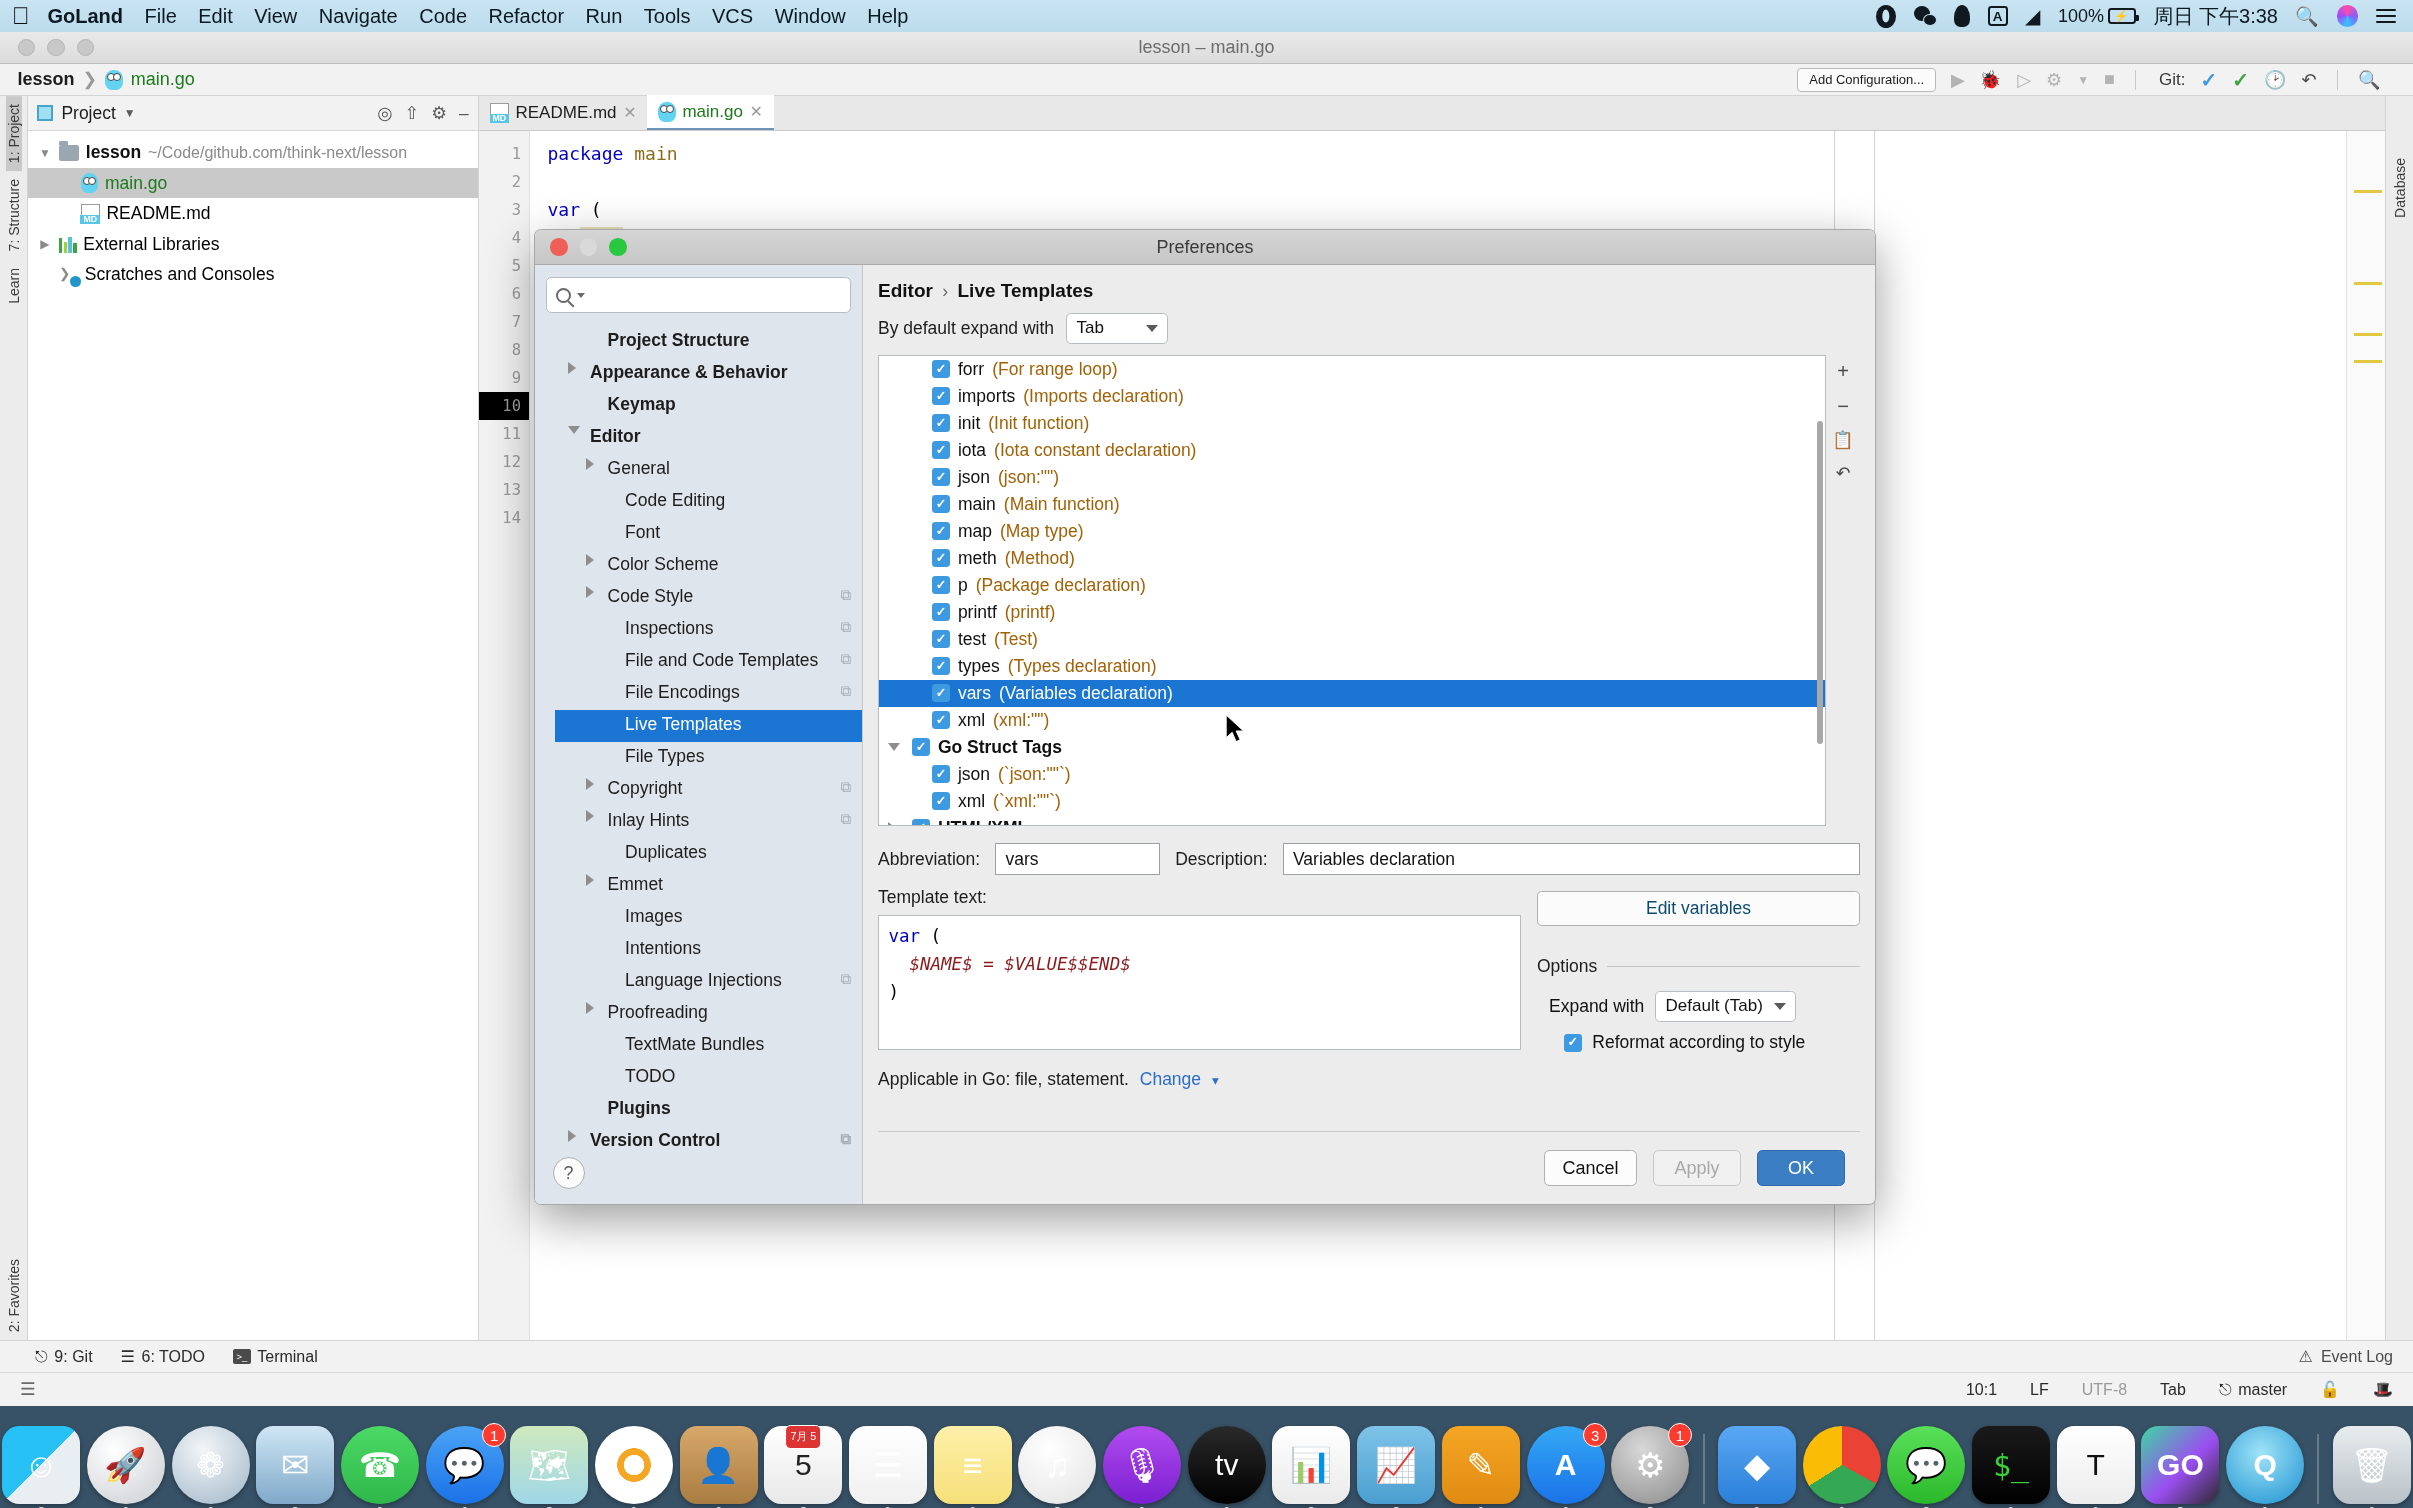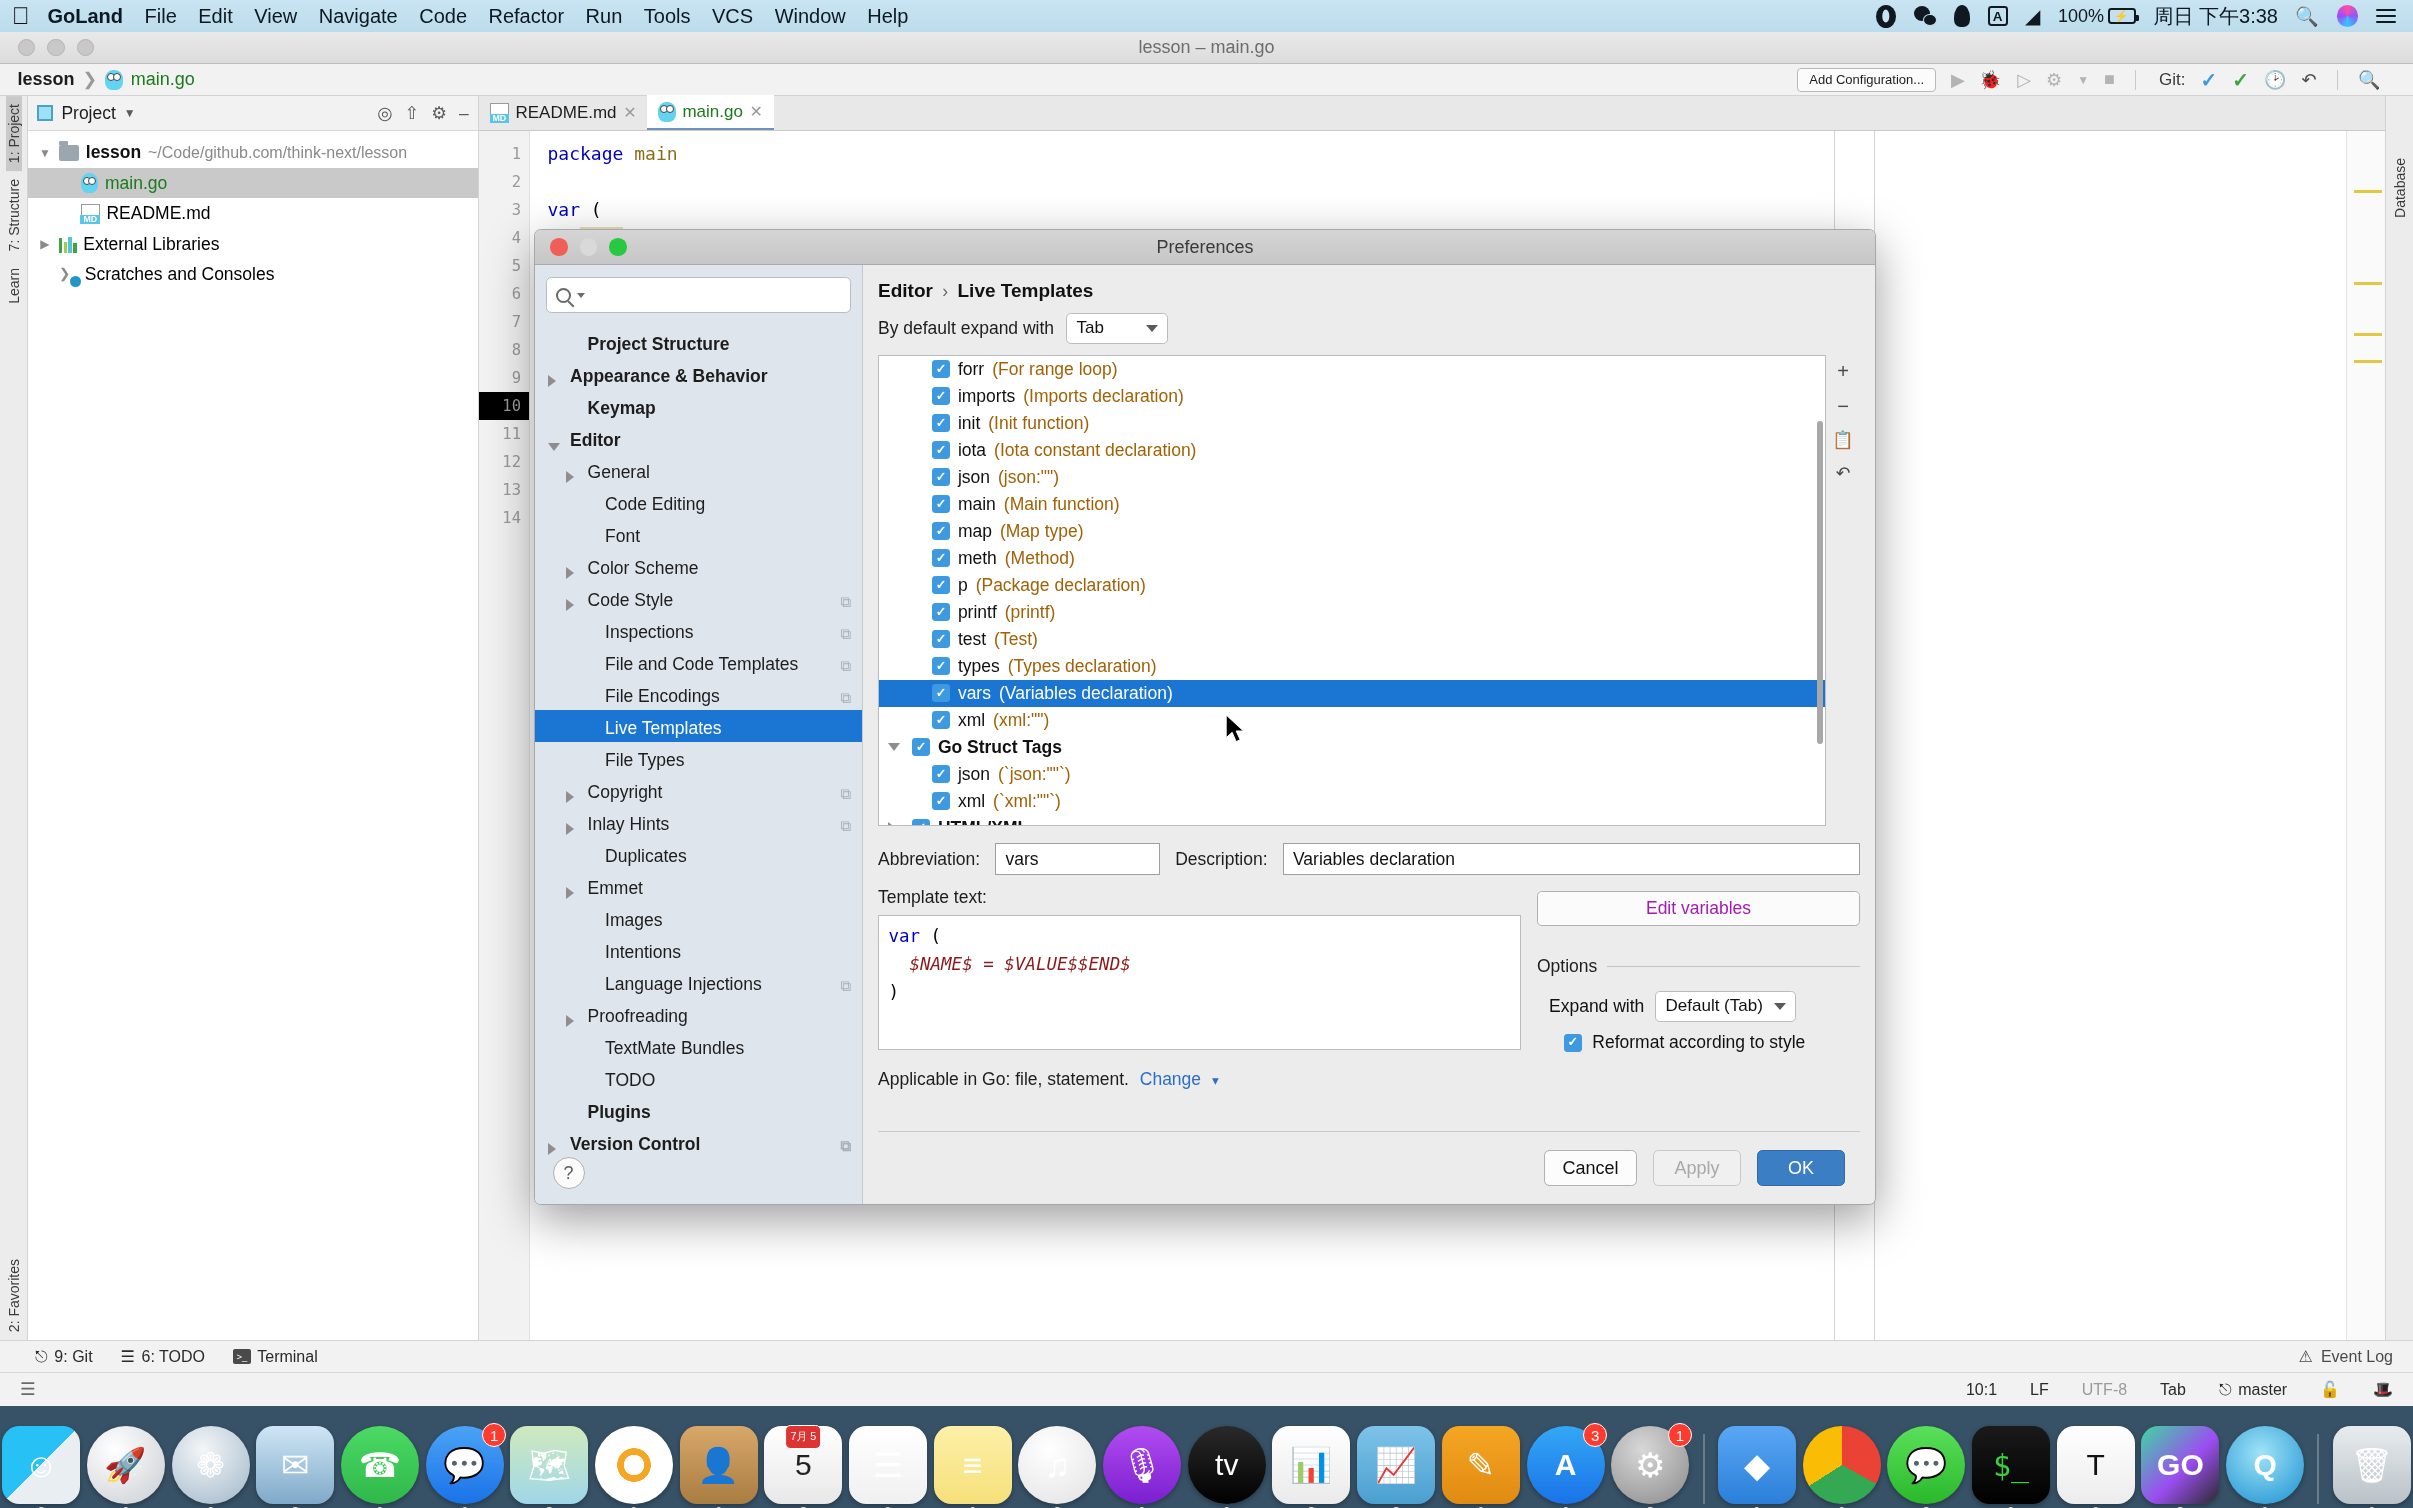--- a/index.html
+++ b/index.html
@@ -187,21 +187,21 @@
   .pf-red{background:#ef5f56;} .pf-yel{background:#d9d9d9;} .pf-grn{background:#28c840;}
   .pf-title-txt{position:absolute;left:0;right:0;text-align:center;font-size:18px;color:#3a3a3a;}
   .pf-body{flex:1;display:flex;min-height:0;}
 
   .pf-side{width:328px;background:#dfe5ec;border-right:0.7px solid #c4c9d0;display:flex;flex-direction:column;flex:none;}
   .pf-search{margin:12px 10.8px 8px 10.8px;height:36px;background:#fff;border:0.7px solid #b7bcc3;border-radius:5.4px;display:flex;align-items:center;padding:0 9.4px;gap:5.4px;}
   .mag{width:15px;height:15px;border:2px solid #6a6a6a;border-radius:50%;position:relative;flex:none;}
   .mag::after{content:"";position:absolute;right:-6px;bottom:-4.7px;width:8px;height:2px;background:#6a6a6a;transform:rotate(45deg);}
   .caret-dn{width:0;height:0;border-left:4px solid transparent;border-right:4px solid transparent;border-top:5.4px solid #6a6a6a;}
   .pf-tree{flex:1;overflow:hidden;padding-top:5.4px;}
-  .pf-row{display:flex;align-items:flex-end;gap:6.7px;padding:3.4px 10.8px 3.4px 6.7px;font-size:17.5px;color:#1d1d1d;white-space:nowrap;height:32px;}
+  .pf-row{display:flex;align-items:flex-start;gap:6.7px;padding:3.4px 10.8px 3.4px 6.7px;font-size:17.5px;color:#1d1d1d;white-space:nowrap;height:32px;margin-left:20px;}
   .pf-row.bold{font-weight:bold;}
   .pf-row.sel{background:#1a76d2;color:#fff;}
   .pf-row .ind{display:inline-block;width:17.5px;flex:none;}
   .pf-row .ind2{display:inline-block;width:35px;flex:none;}
   .tri{width:0;height:0;border-top:6px solid transparent;border-bottom:6px solid transparent;border-left:8px solid #8e8e8e;flex:none;}
   .tri-dn{width:0;height:0;border-left:6px solid transparent;border-right:6px solid transparent;border-top:8px solid #8e8e8e;flex:none;}
   .copy-ic{margin-left:auto;color:#a8b0ba;font-size:15px;}
 
   .pf-main{flex:1;display:flex;flex-direction:column;min-width:0;padding:0 15px 0 15px;}
   .pf-bread{display:flex;align-items:center;gap:9.4px;padding:15px 0 10.8px 0;}
@@ -228,21 +228,21 @@
   .pf-fields{display:flex;align-items:center;gap:15px;padding:17.5px 0 12px 0;}
   .pf-fields label{font-size:17.5px;color:#1d1d1d;white-space:nowrap;}
   .tinput{height:32px;background:#fff;border:0.7px solid #9aa0a6;display:flex;align-items:center;padding:0 9.4px;font-size:17.5px;color:#111;}
 
   .pf-tmpltext{display:flex;gap:16px;}
   .tt-left{flex:1;}
   .tt-label{font-size:17.5px;color:#1d1d1d;padding-bottom:6.7px;}
   .tt-box{height:135px;background:#fff;border:0.7px solid #b7bcc3;padding:6.7px 9.4px;font-family:"DejaVu Sans Mono",monospace;font-size:17.5px;line-height:28px;white-space:pre;}
   .tt-kw{color:#0000c0;} .tt-var{color:#8b1a1a;font-style:italic;}
   .tt-right{width:323px;display:flex;flex-direction:column;gap:15px;padding-top:4px;}
-  .btn-edit{height:35px;background:#fbfbfb;border:0.7px solid #b0b0b0;border-radius:4.7px;display:flex;align-items:center;justify-content:center;font-size:17.5px;color:#a21caf;}
+  .btn-edit{height:35px;background:#fbfbfb;border:0.7px solid #b0b0b0;border-radius:4.7px;display:flex;align-items:center;justify-content:center;font-size:17.5px;color:#0c4a6e;}
   .opt-group{position:relative;margin-top:15px;}
   .opt-legend{display:flex;align-items:center;gap:9.4px;font-size:17.5px;color:#1d1d1d;}
   .opt-line{flex:1;height:0.7px;background:#c4c4c4;}
   .opt-rows{padding-top:13.5px;display:flex;flex-direction:column;gap:10.8px;}
   .opt-row{display:flex;align-items:center;gap:10.8px;justify-content:flex-start;font-size:17.5px;color:#111;}
   .opt-row.r1{padding-left:12px;}
   .opt-row.r2{padding-left:27px;}
 
   .pf-applicable{display:flex;align-items:center;gap:10.8px;padding:16px 0 0 0;font-size:17.5px;color:#1d1d1d;}
   .lnk{color:#2a6fc9;}

